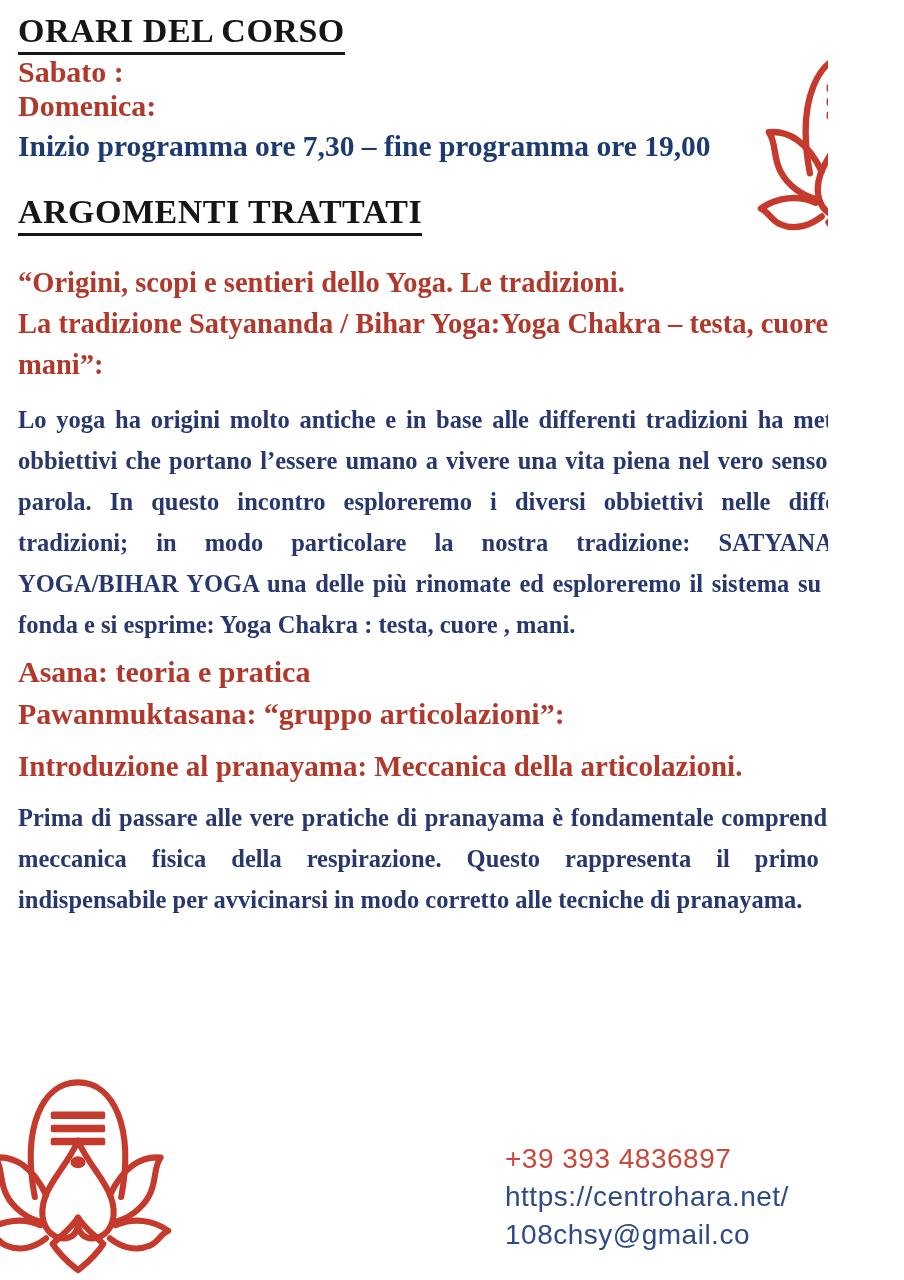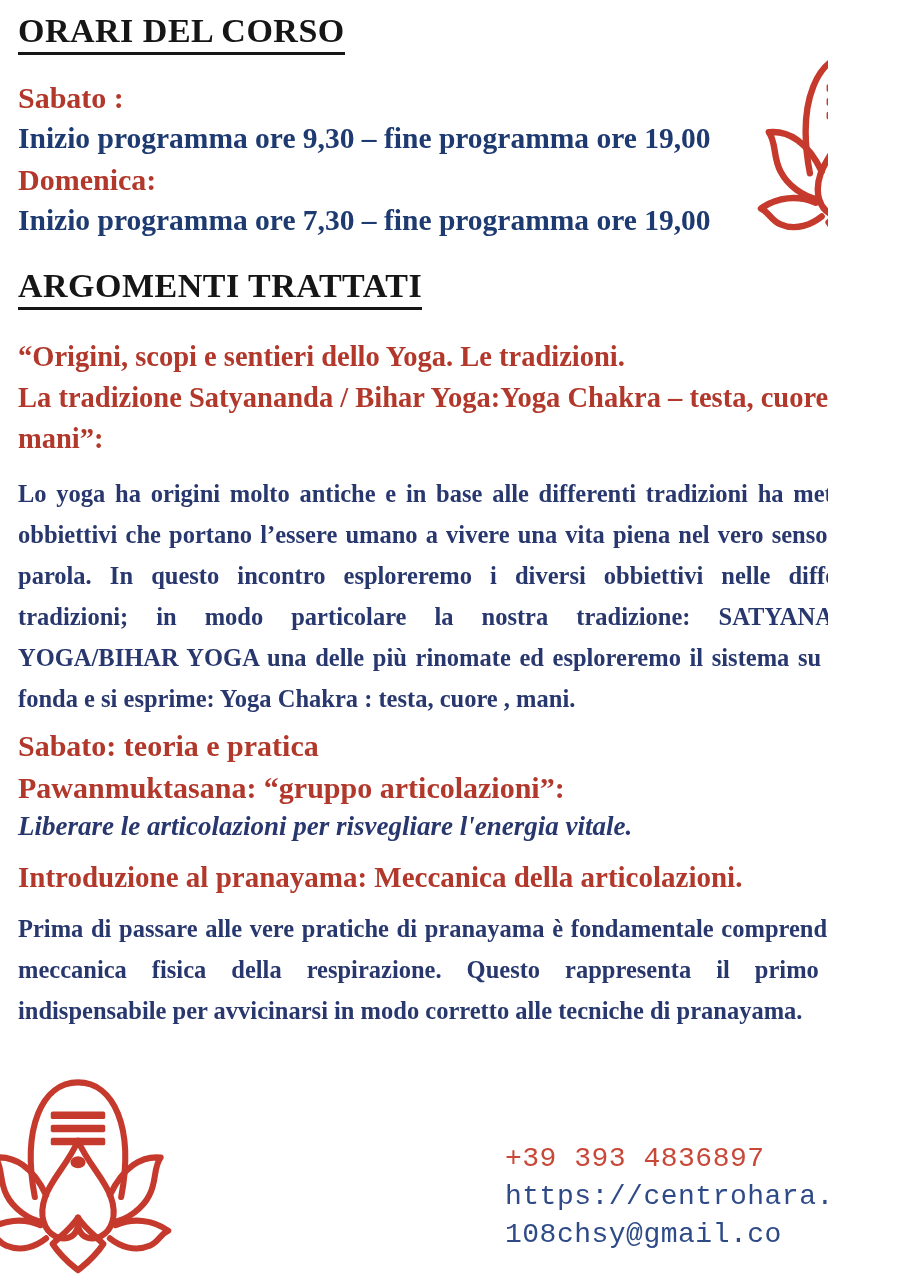--- a/index.html
+++ b/index.html
@@ -14,21 +14,21 @@
 
   .title{
     width:fit-content;
     font-size:34px;font-weight:bold;line-height:38px;
     letter-spacing:.5px;color:var(--ink,#161616);
     border-bottom:3.5px solid var(--ink,#161616);
     padding-bottom:2px;
   }
   .title-2{margin-top:30px;}
 
-  .day{margin-top:26px;font-size:30px;line-height:34px;font-weight:bold;color:var(--red-text,#b1382b);}
+  .day{font-size:30px;line-height:34px;font-weight:bold;color:var(--red-text,#b1382b);}
   .day+.time{margin-top:6px;}
   .time{font-size:29.5px;line-height:34px;font-weight:bold;color:var(--heading-blue,#1d3a71);}
   .time+.day{margin-top:8px;}
 
   .quote{margin-top:26px;font-size:28.5px;line-height:41px;font-weight:bold;color:var(--red-text,#b1382b);}
 
   .desc{
     margin:14px 0 0 0;
     font-size:24.5px;line-height:41px;
     font-weight:bold;
@@ -46,21 +46,21 @@
   }
 
   .logo{position:absolute;}
   .logo-top{left:757px;top:28px;width:196px;height:226px;}
   .logo-bottom{left:-16px;top:1058px;width:188px;height:216px;}
   .lotus-stroke{fill:none;stroke:var(--logo-red,#c53a2c);stroke-width:6.5;stroke-linecap:round;stroke-linejoin:round;}
   .lotus-fill{fill:var(--logo-red,#c53a2c);stroke:none;}
 
   .contact{
     position:absolute;left:505px;top:1140px;
-    font-family:Liberation Mono, monospace;
+    font-family:Liberation Sans, sans-serif;
     font-size:28px;line-height:38px;letter-spacing:.5px;
   }
   .contact .phone{color:var(--contact-red,#c8493a);}
   .contact .link{color:var(--link-blue,#2e4a87);}
 </style>
 </head>
 <body>
 
 <div class="page">
 
@@ -94,36 +94,34 @@
   </svg>
 
   <svg class="logo logo-top">
       <use href="#lotus"></use>
     </svg>
 
   <div class="content">
     <div class="title">ORARI DEL CORSO</div>
 
     <div class="day">Sabato :</div>
-    <div class="time">Inizio programma ore 9,30 – fine programma ore 19,00</div>
     <div class="day">Domenica:</div>
     <div class="time">Inizio programma ore 7,30 – fine programma ore 19,00</div>
 
     <div class="title title-2">ARGOMENTI TRATTATI</div>
 
     <div class="quote">
       <div>“Origini, scopi e sentieri dello Yoga. Le tradizioni.</div>
       <div>La tradizione Satyananda / Bihar Yoga:Yoga Chakra – testa, cuore e mani”:</div>
     </div>
 
     <p class="desc">Lo yoga ha origini molto antiche e in base alle differenti tradizioni ha metodi e obbiettivi che portano l’essere umano a vivere una vita piena nel vero senso della parola. In questo incontro esploreremo i diversi obbiettivi nelle differenti tradizioni; in modo particolare la nostra tradizione: SATYANANDA YOGA/BIHAR YOGA una delle più rinomate ed esploreremo il sistema su cui si fonda e si esprime: Yoga Chakra : testa, cuore , mani.</p>
 
-    <div class="red-h">Sabato: teoria e pratica</div>
+    <div class="red-h">Asana: teoria e pratica</div>
     <div class="red-h tight">Pawanmuktasana: “gruppo articolazioni”:</div>
-    <div class="blue-sub">Liberare le articolazioni per risvegliare l'energia vitale.</div>
 
     <div class="red-h gap">Introduzione al pranayama:  Meccanica della articolazioni.</div>
     <p class="desc tight-top">Prima di passare alle vere pratiche di pranayama è fondamentale comprendere la meccanica fisica della respirazione. Questo rappresenta il primo step indispensabile per avvicinarsi in modo corretto alle tecniche di pranayama.</p>
   </div>
 
   <svg class="logo logo-bottom">
       <use href="#lotus"></use>
     </svg>
 
   <div class="contact">

